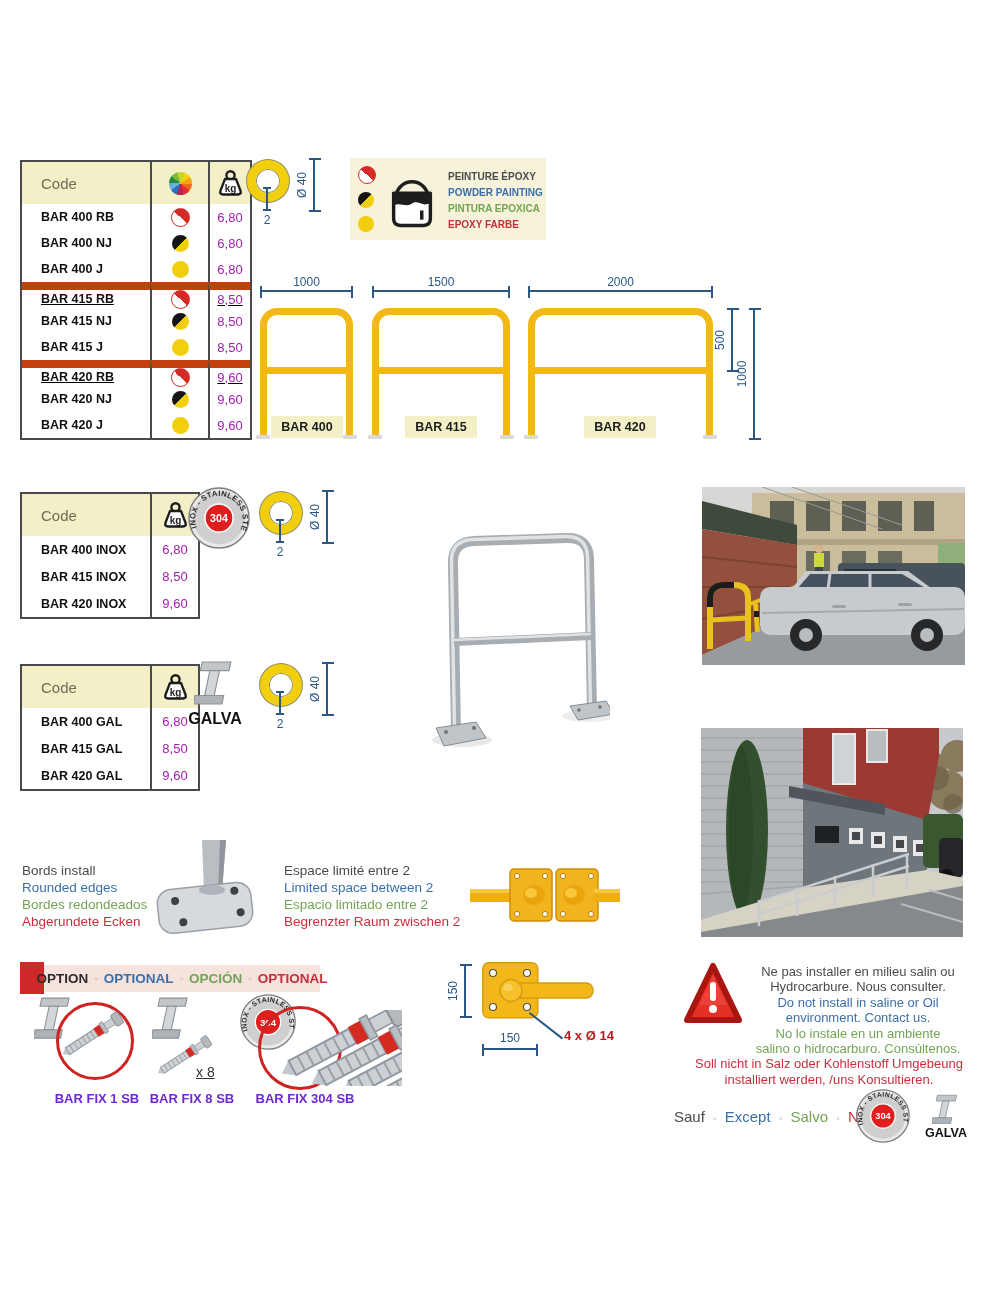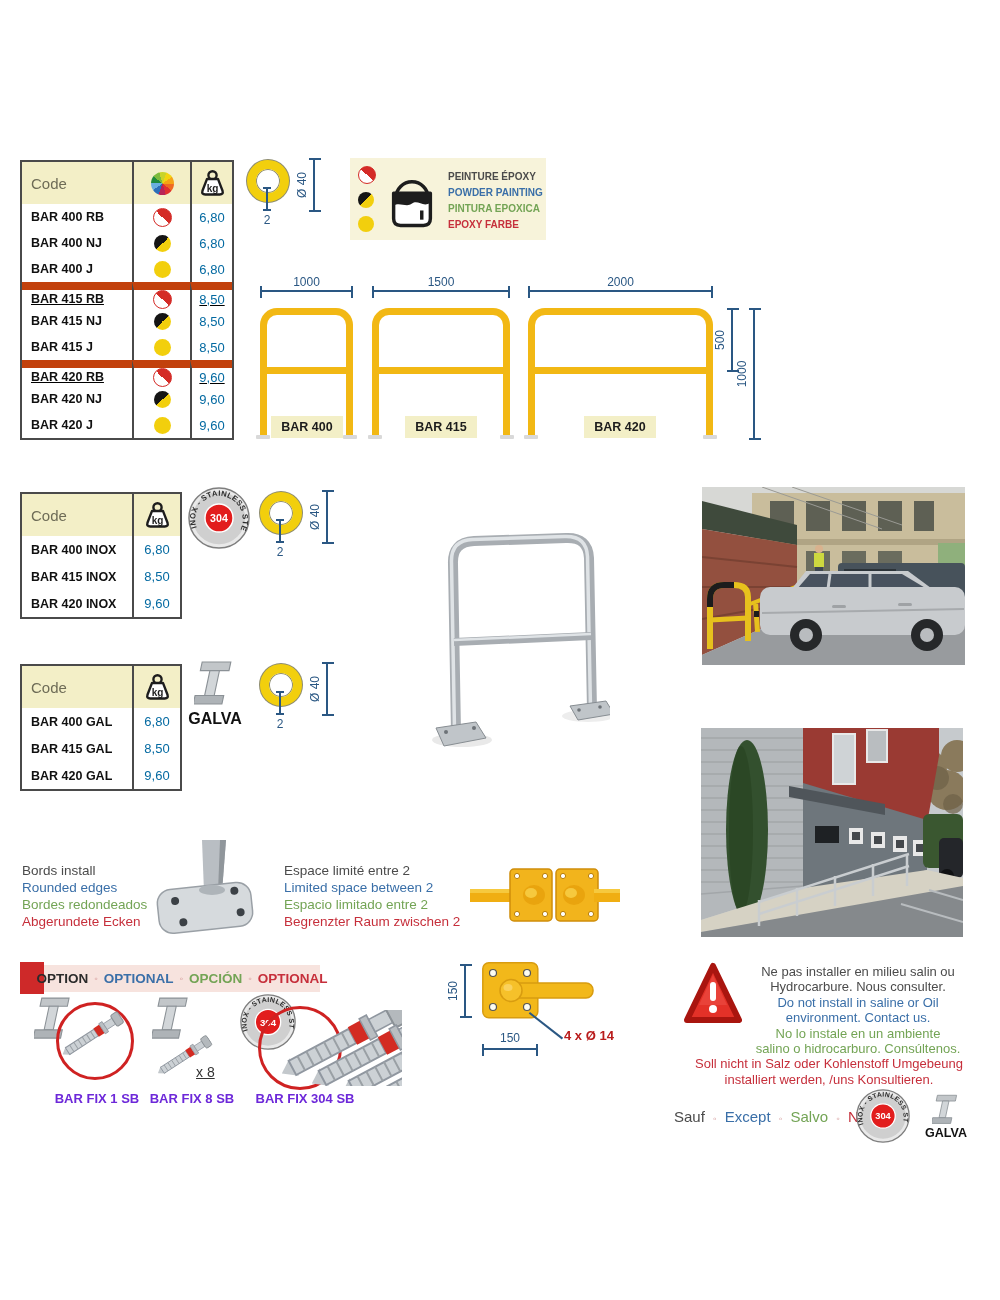--- a/index.html
+++ b/index.html
@@ -7,27 +7,27 @@
         font-family:"Liberation Sans",sans-serif;overflow:hidden;}
 
   
   .tbl{position:absolute;border:2px solid #4a4a4a;background:#fff;}
   .tr{display:flex;}
   .tr>div{box-sizing:border-box;display:flex;align-items:center;}
   .tr>div+div{border-left:2px solid #4a4a4a;}
   .th{background:#F3EFC7;height:42px;}
   .td{height:26px;}
   .t23 .td{height:27px;}
-  .c-code{width:110px;padding-left:9px;}
+  .c-code{width:128px;padding-left:19px;}
   .c-fin{width:58px;justify-content:center;}
   .c-kg{width:42px;justify-content:center;}
   .t23 .c-kg{width:48px;}
   .hdtxt{font-size:15px;color:#6e6c57;}
   .code{font-weight:bold;font-size:12.5px;color:#101010;white-space:nowrap;}
-  .kgv{font-size:13px;color:#0369a1;}
+  .kgv{font-size:13px;color:#a21caf;}
   .tr.grp>div{border-top:8px solid #c2410c;text-decoration:underline;}
 
   .dot{width:17px;height:17px;border-radius:50%;}
   .dot.rw{background:linear-gradient(225deg,#D42B27 50%,#fff 50%);border:1px solid #D42B27;}
   .dot.by{background:linear-gradient(135deg,#151515 50%,#F2CF0D 50%);}
   .dot.yy{background:#F2CF0D;}
   .dot.sm{width:16px;height:16px;}
 
   .fan{width:23px;height:23px;border-radius:50%;
     background:conic-gradient(from 200deg,#2e6fb8 0 36deg,#6aaede 0 72deg,#1f8a3c 0 108deg,

